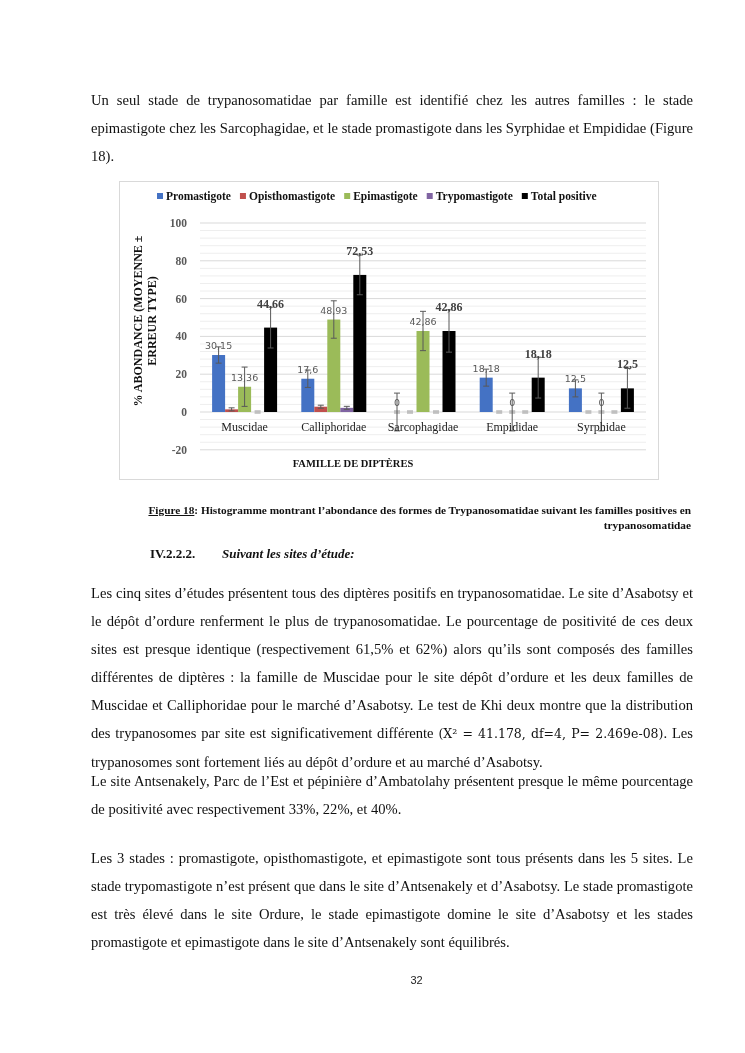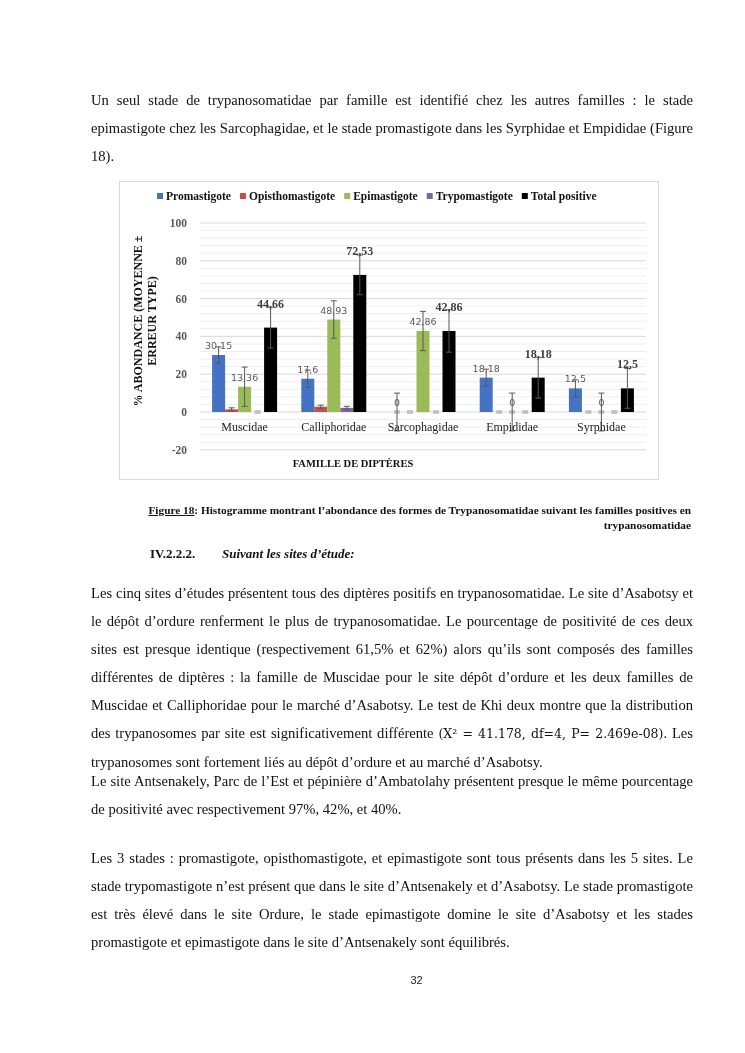--- a/index.html
+++ b/index.html
@@ -187,17 +187,17 @@
       <text x="233" y="285" text-anchor="middle" font-family="Liberation Serif, serif" font-size="10.5" font-weight="bold" fill="#111">FAMILLE DE DIPTÈRES</text>
     </svg>
 </div>
 
 <div id="caption"><span class="fig-label">Figure 18</span><span>: Histogramme montrant l’abondance des formes de Trypanosomatidae suivant les familles positives en trypanosomatidae</span></div>
 
 <div id="section-heading"><span class="num">IV.2.2.2.</span><span class="title">Suivant les sites d’étude:</span></div>
 
 <p class="p" id="para2"><span>Les cinq sites d’études présentent tous des diptères positifs en trypanosomatidae. Le site d’Asabotsy et le dépôt d’ordure renferment le plus de trypanosomatidae. Le pourcentage de positivité de ces deux sites est presque identique (respectivement 61,5% et 62%) alors qu’ils sont composés des familles différentes de diptères : la famille de Muscidae pour le site dépôt d’ordure et les deux familles de Muscidae et Calliphoridae pour le marché d’Asabotsy. Le test de Khi deux montre que la distribution des trypanosomes par site est significativement différente </span><span class="italic-math">(X² = 41.178, df=4, P= 2.469e-08)</span><span>. Les trypanosomes sont fortement liés au dépôt d’ordure et au marché d’Asabotsy.</span></p>
 
-<p class="p" id="para3">Le site Antsenakely, Parc de l’Est et pépinière d’Ambatolahy présentent presque le même pourcentage de positivité avec respectivement 97%, 42%, et 40%.</p>
+<p class="p" id="para3">Le site Antsenakely, Parc de l’Est et pépinière d’Ambatolahy présentent presque le même pourcentage de positivité avec respectivement 33%, 22%, et 40%.</p>
 
 <p class="p" id="para4">Les 3 stades : promastigote, opisthomastigote, et epimastigote sont tous présents dans les 5 sites. Le stade trypomastigote n’est présent que dans le site d’Antsenakely et d’Asabotsy. Le stade promastigote est très élevé dans le site Ordure, le stade epimastigote domine le site d’Asabotsy et les stades promastigote et epimastigote dans le site d’Antsenakely sont équilibrés.</p>
 
 <div id="page-number">32</div>
 
 </body></html>

